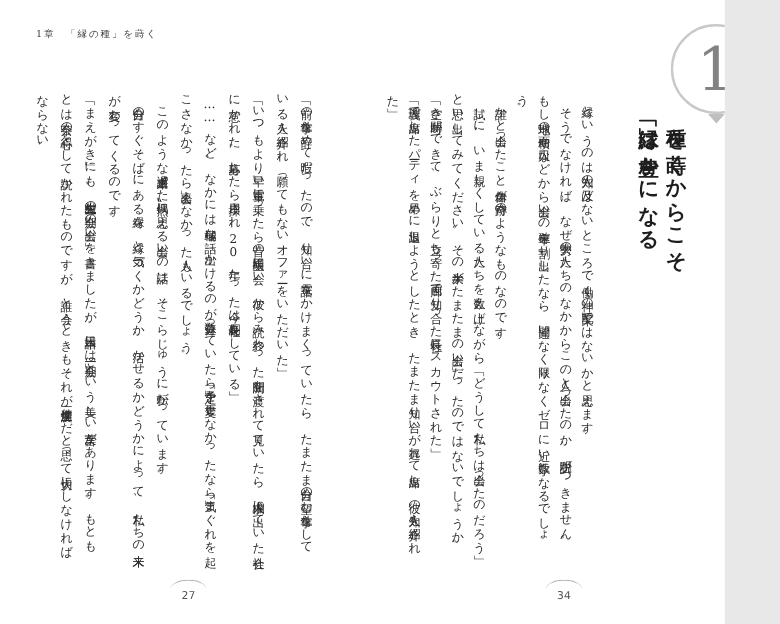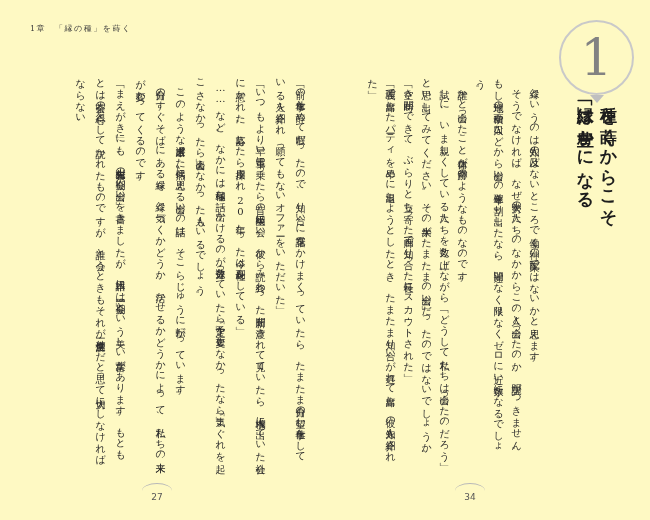--- a/index.html
+++ b/index.html
@@ -1,17 +1,17 @@
 <!DOCTYPE html>
 <html><head>
 <meta charset="utf-8">
 <style>
   html,body { margin:0; padding:0; background:#e8e8e8; }
   .book {
-    position:relative; width:650px; height:520px; background:#fef9c3;
+    position:relative; width:604px; height:520px; background:#ffffff;
     font-family:"DejaVu Serif","Liberation Serif",serif;
     color:#2b2b2b; overflow:hidden;
   }
   
   .hashira {
     position:absolute; left:30px; top:23px;
     font-size:8px; letter-spacing:1.5px; color:#3c3c3c; white-space:nowrap;
   }
   .hashira .chap { margin-right:9px; }
   

